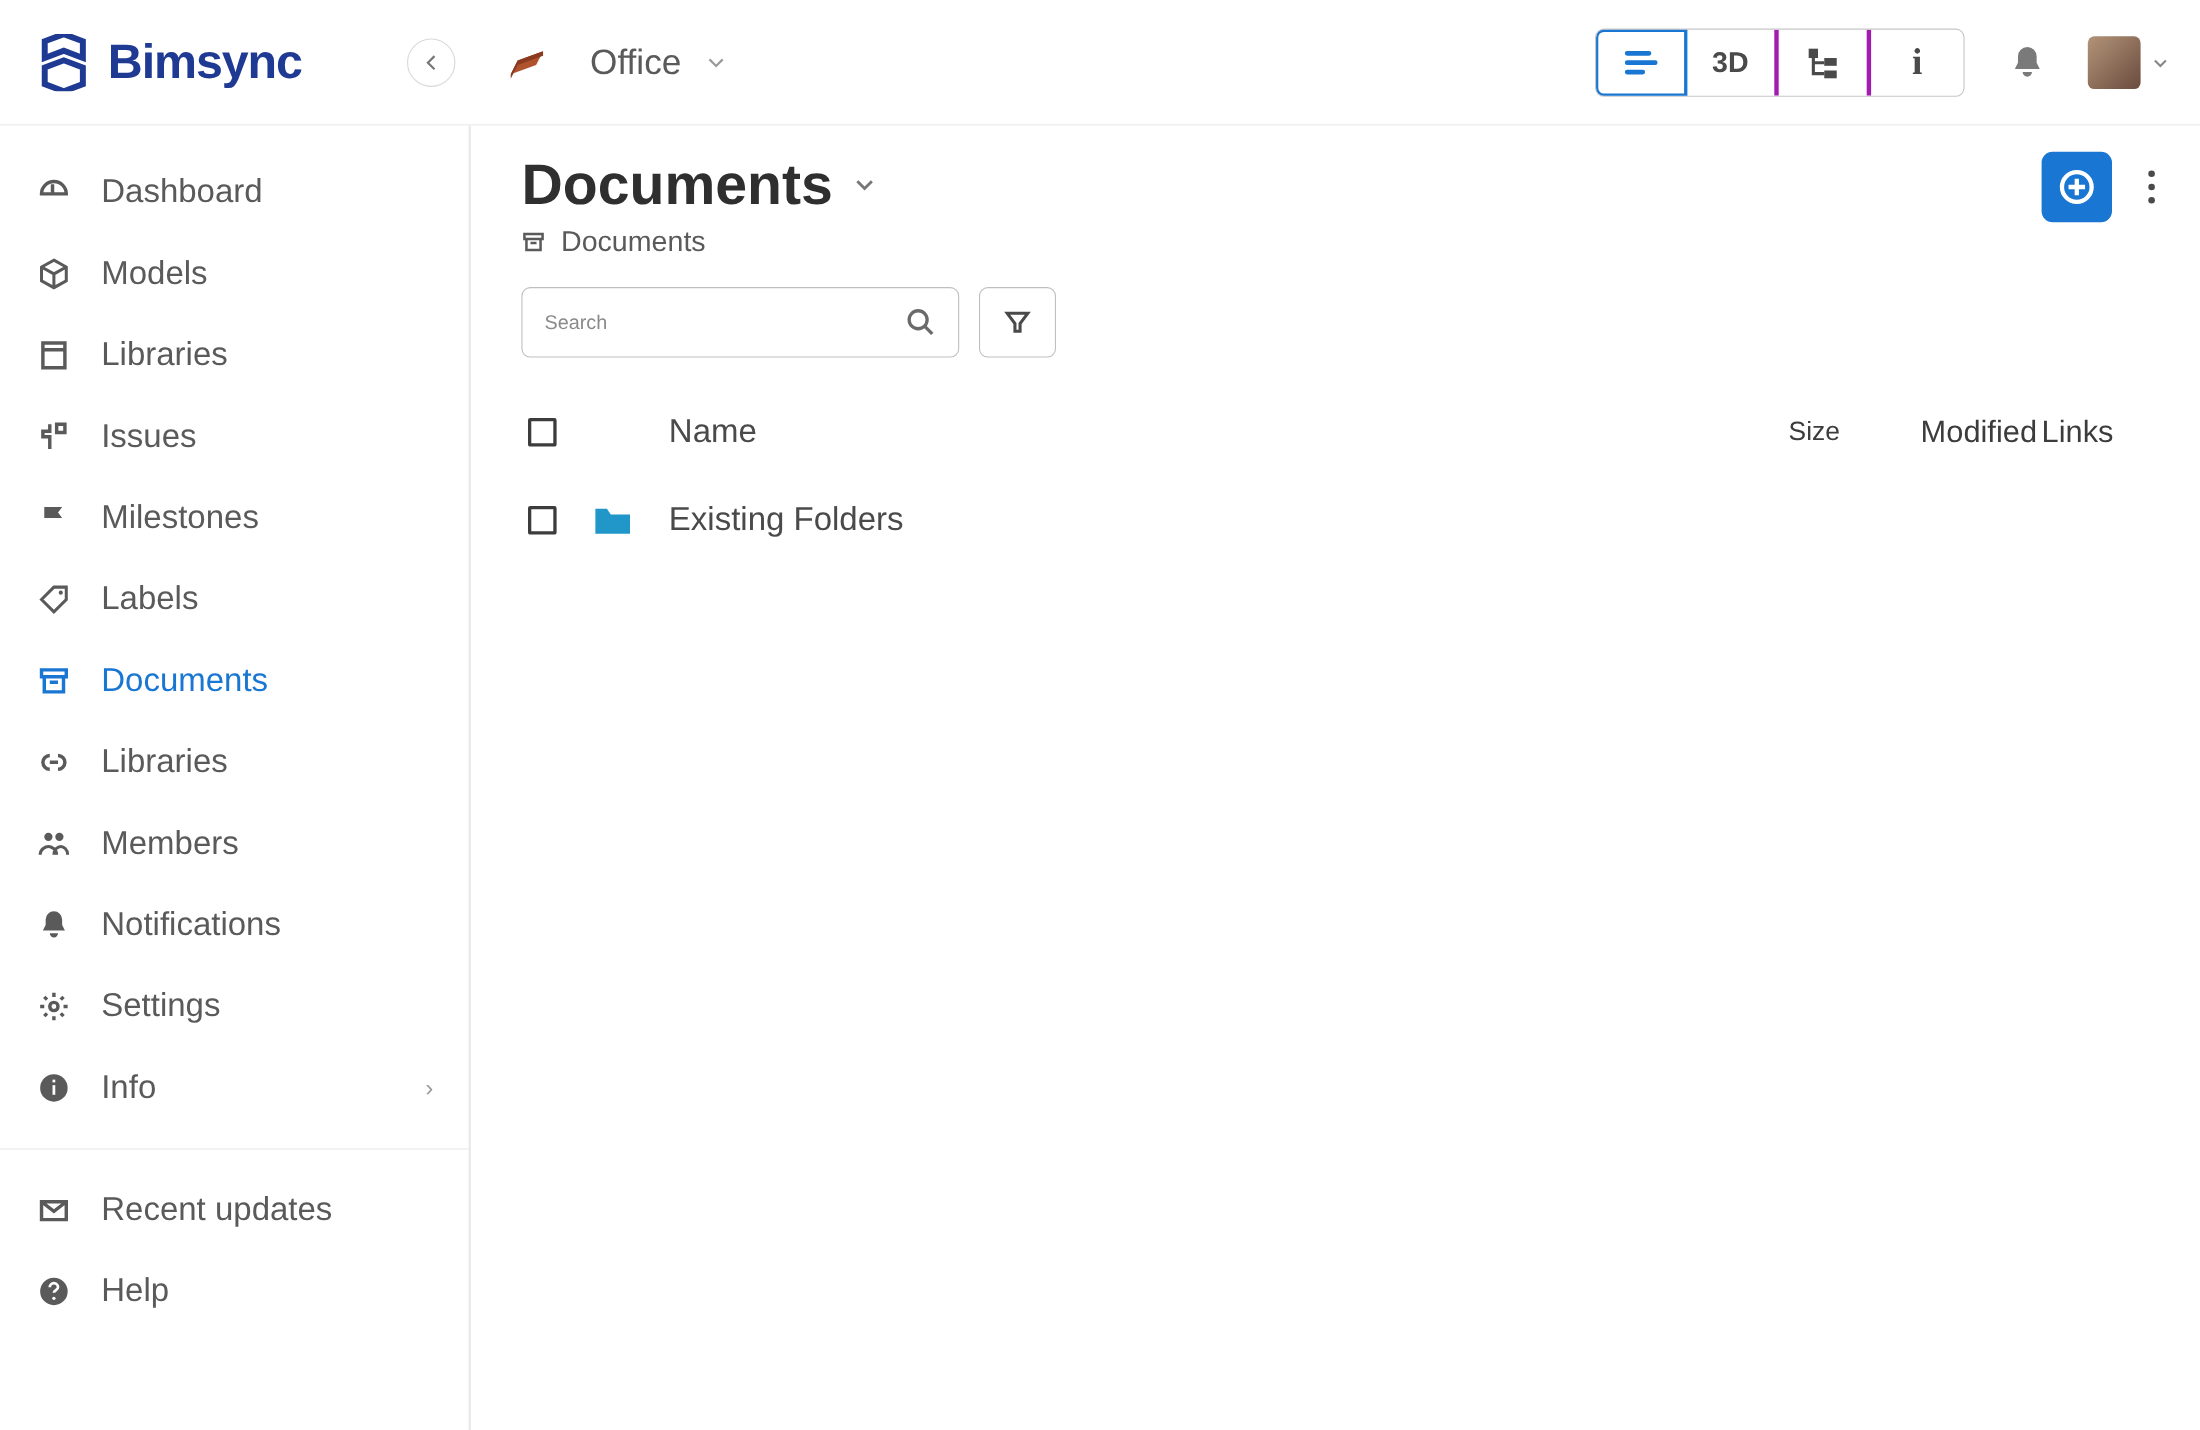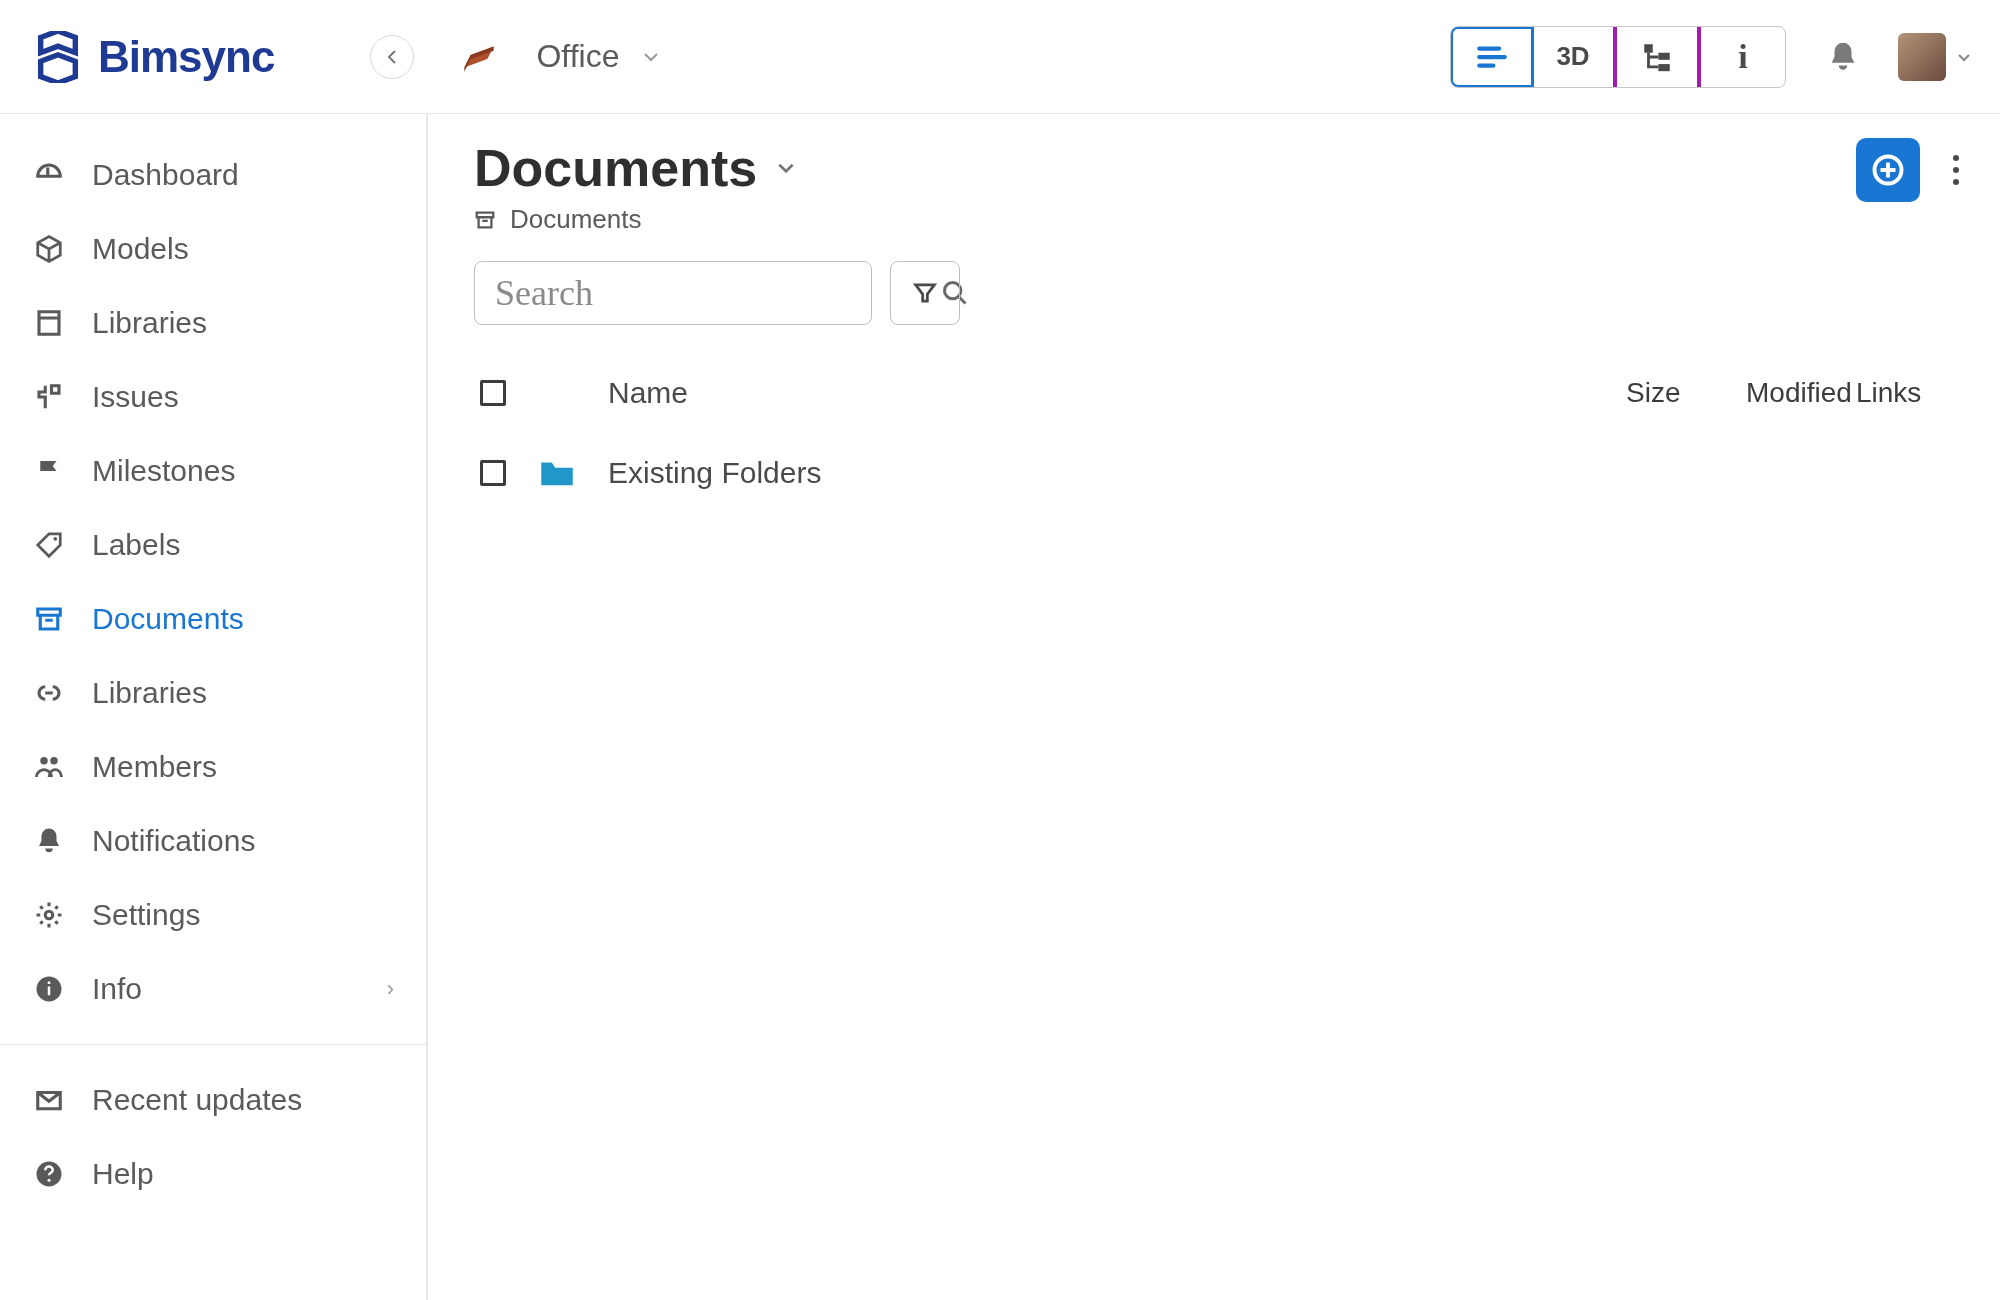--- a/index.html
+++ b/index.html
@@ -116,37 +116,37 @@
   .btn-add svg { width:36px; height:36px; }
   .kebab { color:#4a4a4a; width:32px; display:flex; align-items:center; justify-content:center; }
   .kebab svg{ width:8px; height:32px;}
 
   .search-row { margin-top: 26px; display:flex; gap:18px; }
   .search-box {
     width: 398px; height:64px; border:1px solid #bfbfbf; border-radius:8px;
     display:flex; align-items:center; padding:0 20px;
   }
   .search-box input {
-    flex:1; border:none; outline:none; font-size:36px; color:#1d4ed8; background:transparent;font-family:Liberation Serif, serif;
+    flex:1; border:none; outline:none; font-size:18px; color:#1d4ed8; background:transparent;
   }
   .search-box input::placeholder{ color:#8a8a8a; }
   .search-box .search-ic{ color:#6a6a6a; }
   .filter-btn {
     width:70px; height:64px; border:1px solid #bfbfbf; border-radius:8px;
     display:flex; align-items:center; justify-content:center; color:#4a4a4a;
   }
 
   
   .table { margin-top: 28px; }
   .row { display:flex; align-items:center; height:80px; padding:0 6px; }
   .row.header { font-size:28px; color:#3c3c3c; }
   .cell-check { width:56px; display:flex; align-items:center; }
   .cell-icon  { width:72px; display:flex; align-items:center; }
   .cell-name  { flex:1; font-size:30px; color:#4a4a4a; }
-  .cell-size  { width:120px; text-align:left; font-size:28px;}
+  .cell-size  { width:120px; text-align:left; font-size:24px;}
   .cell-mod   { width:150px; text-align:left; font-size:28px;}
   .cell-links { width:110px; text-align:left; font-size:28px; margin-left:-40px;}
   .checkbox {
     width:26px; height:26px; border:3px solid #3c3c3c; border-radius:2px; background:#fff;
     display:inline-block;
   }
   .folder-ic { color:#2196c9; }
   .folder-ic svg{ width:42px; height:42px; }
 
   svg { display:block; }

